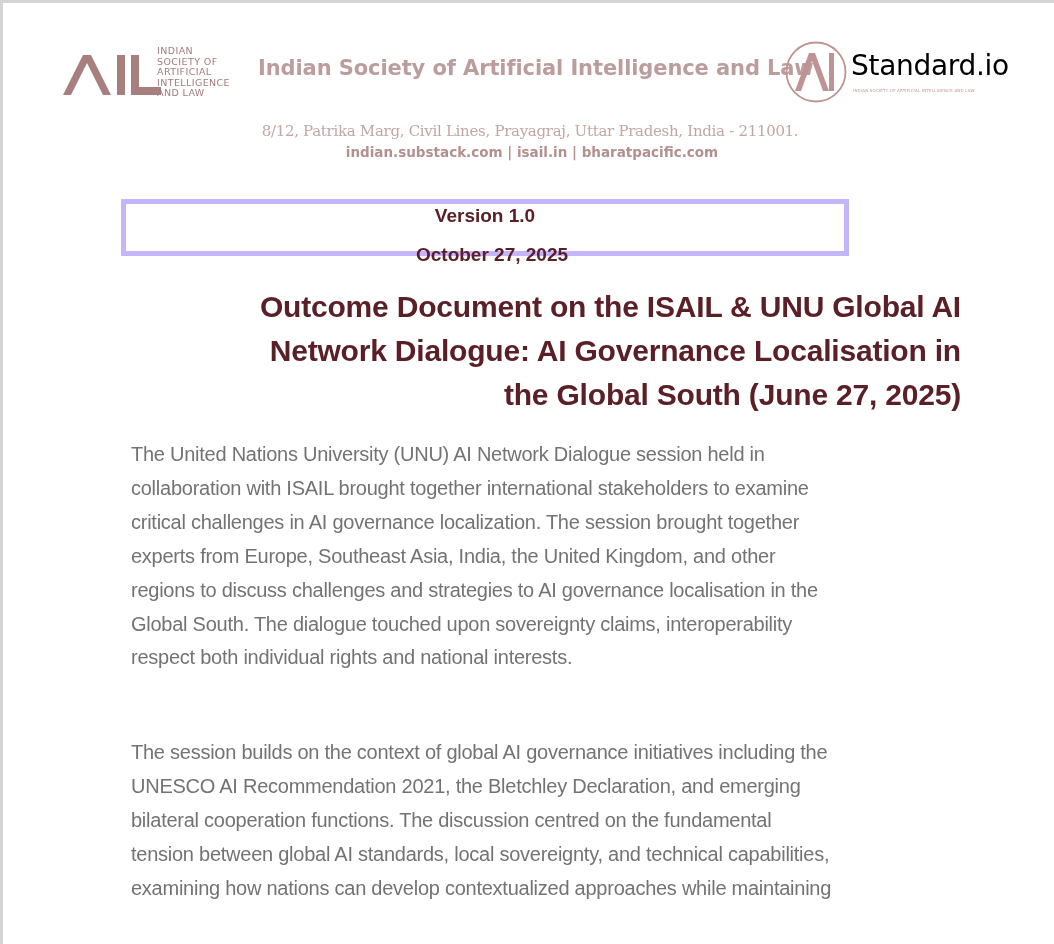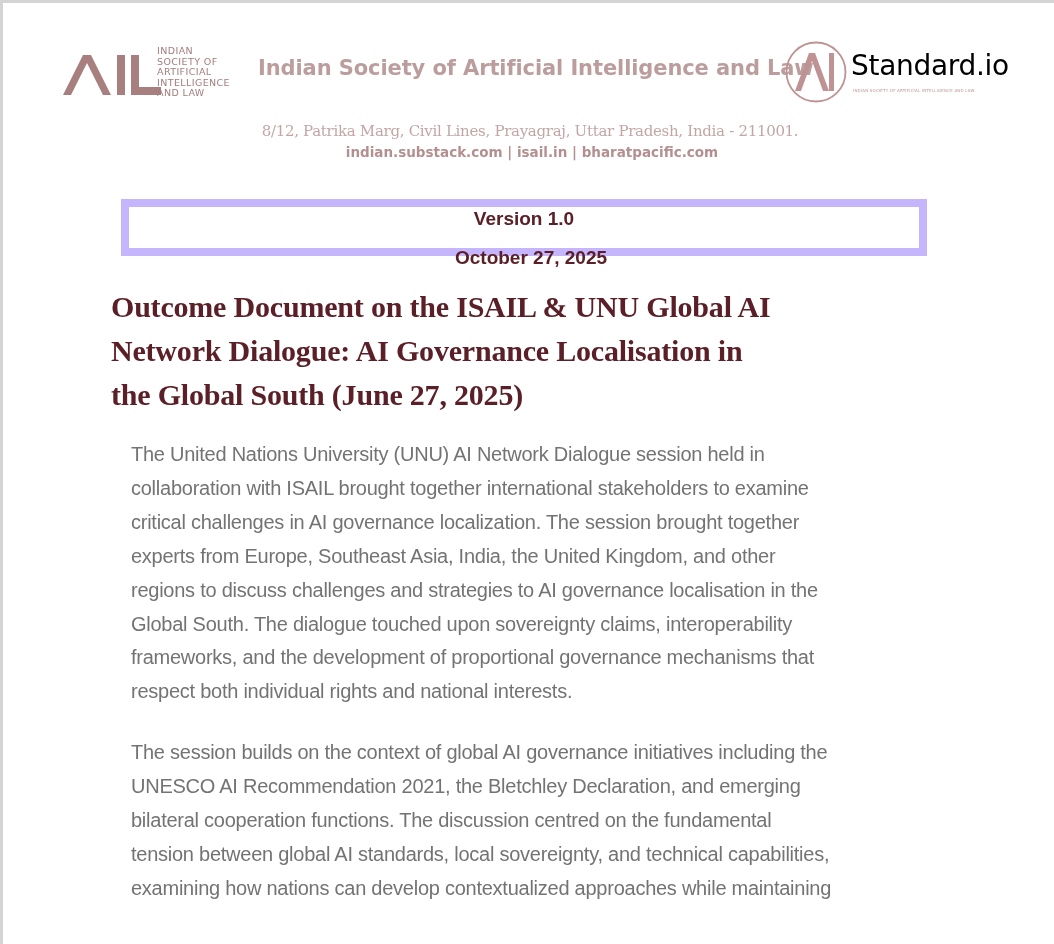--- a/index.html
+++ b/index.html
@@ -123,45 +123,45 @@
       font-weight: bold;
       font-size: 13.5px;
       color: #b48f8f;
       white-space: nowrap;
     }
     
     .version-box {
       position: absolute;
       left: 118px;
       top: 196px;
-      width: 806px;
+      width: 728px;
       height: 57px;
-      border: 8px solid #c4b5fd;
+      border: 5px solid #c4b5fd;
       box-sizing: border-box;
       text-align: center;
       color: #5b2027;
       font-family: "Liberation Sans", sans-serif;
       font-weight: bold;
       font-size: 19px;
     }
     .version-line {
       position: absolute;
       left: 0; width: 100%;
       text-align: center;
     }
     .version-line.l1 { top: 1px; }
     .version-line.l2 { top: 40px; margin-left: 7px; }
     
     .doc-title {
       position: absolute;
-      left: 108px;
+      left: 100px;
       width: 858px;
       top: 282px;
-      text-align: left;
-      font-family: Liberation Serif, serif;
+      text-align: right;
+      font-family: Liberation Sans, sans-serif;
       font-weight: bold;
       font-size: 30px;
       line-height: 44px;
       color: #5b2027;
       letter-spacing: -0.2px;
     }
     
     .body-text {
       position: absolute;
       left: 128px;
@@ -232,21 +232,20 @@
     <div>the Global South (June 27, 2025)</div>
   </div>
 
   <div class="body-text para-1">
     <span class="ln">The United Nations University (UNU) AI Network Dialogue session held in</span>
     <span class="ln">collaboration with ISAIL brought together international stakeholders to examine</span>
     <span class="ln">critical challenges in AI governance localization. The session brought together</span>
     <span class="ln">experts from Europe, Southeast Asia, India, the United Kingdom, and other</span>
     <span class="ln">regions to discuss challenges and strategies to AI governance localisation in the</span>
     <span class="ln">Global South. The dialogue touched upon sovereignty claims, interoperability</span>
-    <span class="ln">frameworks, and the development of proportional governance mechanisms that</span>
     <span class="ln">respect both individual rights and national interests.</span>
   </div>
 
   <div class="body-text para-2">
     <span class="ln">The session builds on the context of global AI governance initiatives including the</span>
     <span class="ln">UNESCO AI Recommendation 2021, the Bletchley Declaration, and emerging</span>
     <span class="ln">bilateral cooperation functions. The discussion centred on the fundamental</span>
     <span class="ln">tension between global AI standards, local sovereignty, and technical capabilities,</span>
     <span class="ln">examining how nations can develop contextualized approaches while maintaining</span>
   </div>

